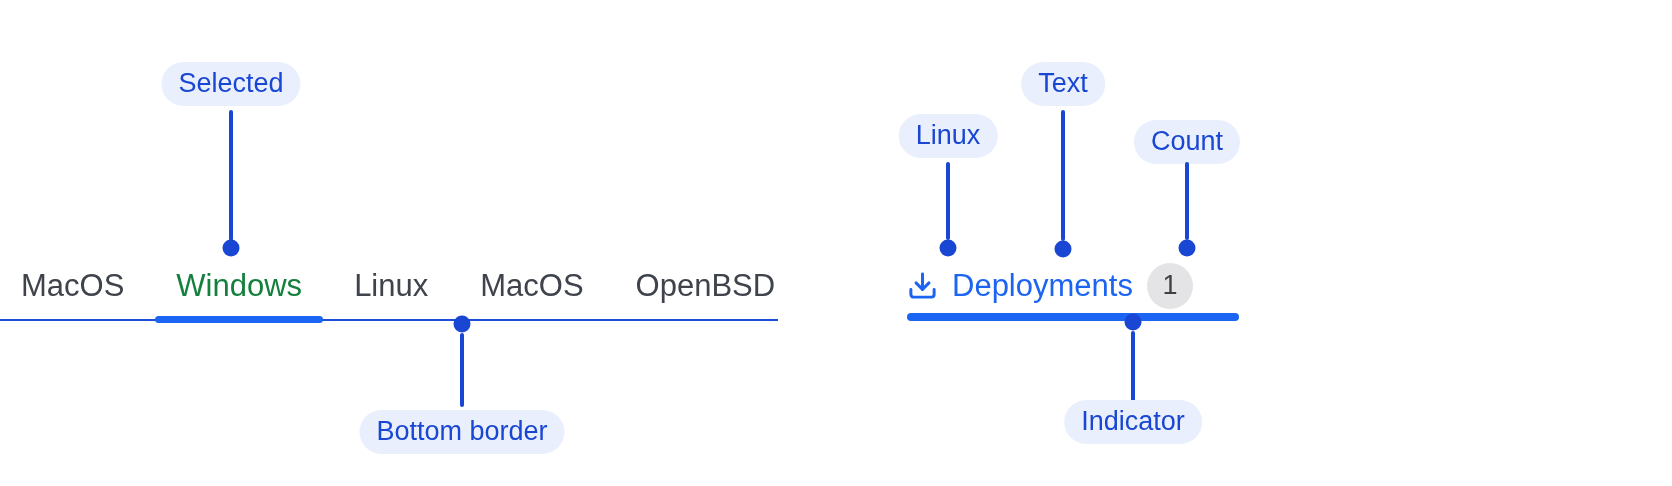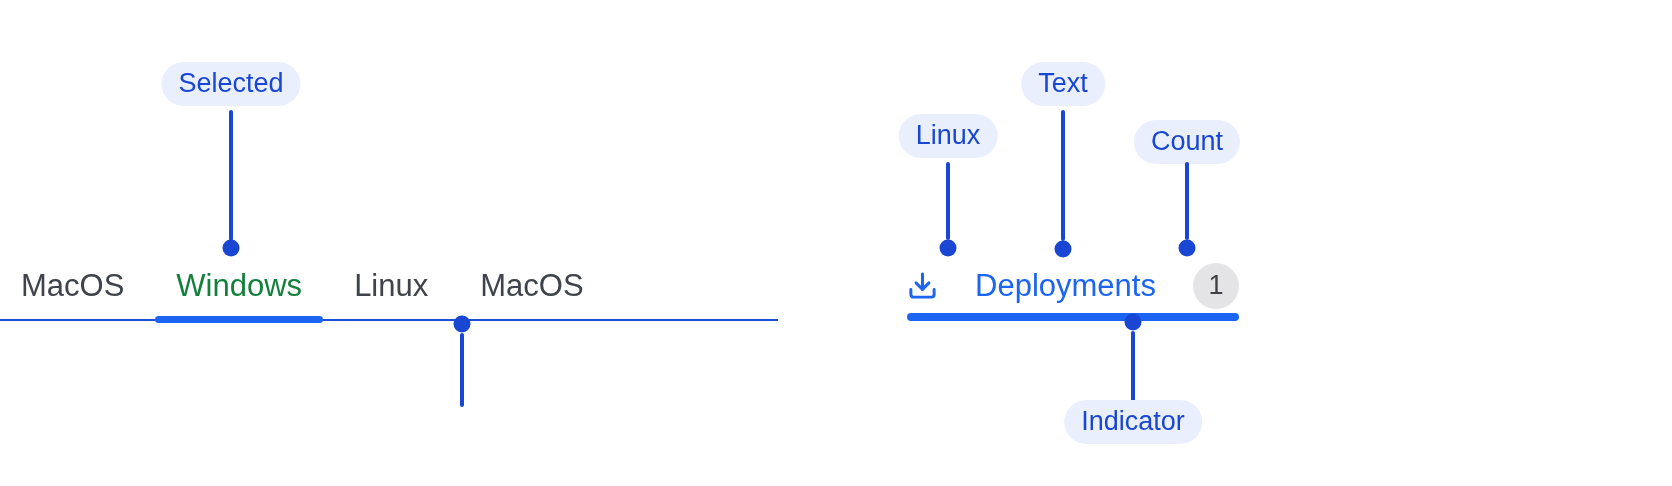--- a/index.html
+++ b/index.html
@@ -78,22 +78,22 @@
 
   
   .anatomy-tab {
     position: absolute;
     left: 907px;
     top: 262px;
     width: 332px;
     height: 59px;
     display: flex;
     align-items: center;
-    justify-content: space-between;
-    gap: 22px;
+    justify-content: flex-start;
+    gap: 14px;
     padding-bottom: 12px;
     cursor: pointer;
   }
   .anatomy-tab .indicator {
     position: absolute;
     left: 0;
     right: 0;
     bottom: 0;
     height: 8px;
     background: #1C64F2;
@@ -126,24 +126,26 @@
 
   <div class="ann-pill" style="left:231px; top:62px;">Selected</div>
   <div class="ann-line" style="left:231px; top:110px; height:131px;"></div>
   <div class="ann-dot" style="left:231px; top:248px;"></div>
 
   <div class="tab-bar">
     <div class="tab">MacOS</div>
     <div class="tab selected">Windows</div>
     <div class="tab">Linux</div>
     <div class="tab">MacOS</div>
+    <div class="tab">OpenBSD</div>
   </div>
 
   <div class="ann-dot" style="left:462px; top:324px;"></div>
   <div class="ann-line" style="left:462px; top:333px; height:74px;"></div>
+  <div class="ann-pill" style="left:462px; top:410px;">Bottom border</div>
 
   <div class="ann-pill" style="left:948px; top:114px;">Linux</div>
   <div class="ann-line" style="left:948px; top:162px; height:78px;"></div>
   <div class="ann-dot" style="left:948px; top:248px;"></div>
 
   <div class="ann-pill" style="left:1063px; top:62px;">Text</div>
   <div class="ann-line" style="left:1063px; top:110px; height:131px;"></div>
   <div class="ann-dot" style="left:1063px; top:249px;"></div>
 
   <div class="ann-pill" style="left:1187px; top:120px;">Count</div>

